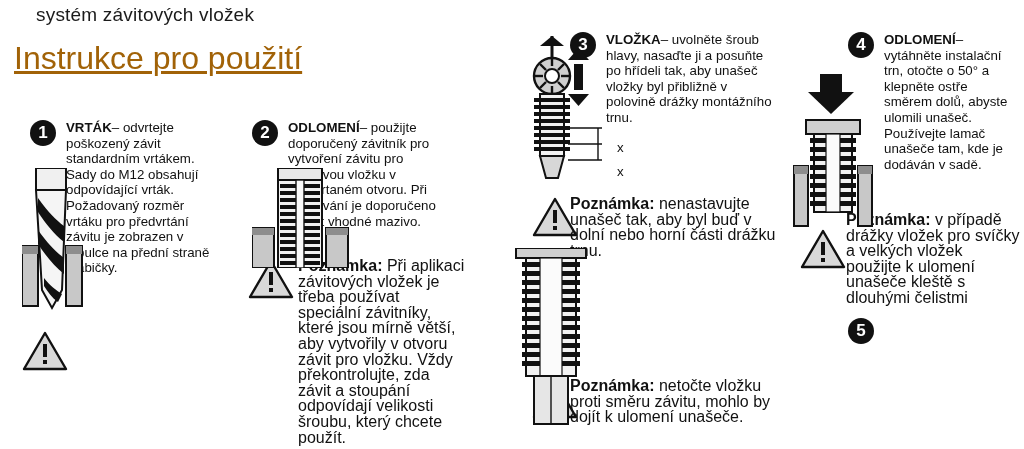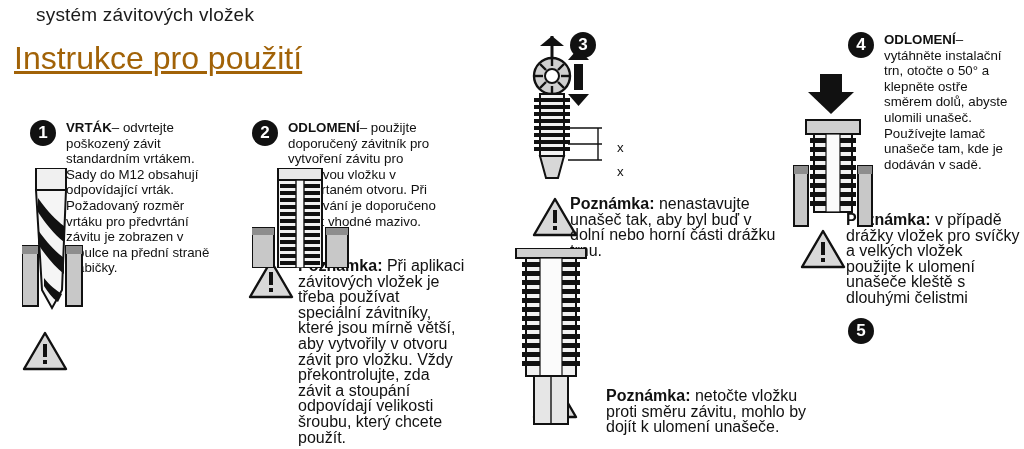--- a/index.html
+++ b/index.html
@@ -122,20 +122,23 @@
           <rect x="28" y="79" width="40" height="4"></rect>
         <rect x="28" y="86" width="40" height="4"></rect>
           <rect x="28" y="93" width="40" height="4"></rect>
       </g>
       <rect x="44" y="12" width="8" height="88" fill="#fafafa" stroke="#111" stroke-width="1.4"></rect>
     </svg>
   </div>
 
   <div class="num" style="left:570px;top:32px;">3</div>
 
+  <div class="blk" style="left:606px;top:32px;width:170px;">
+    <b>VLOŽKA</b><span>– uvolněte šroub hlavy, nasaďte ji a posuňte po hřídeli tak, aby unašeč vložky byl přibližně v polovině drážky montážního trnu.</span>
+  </div>
 
   <div class="warn" style="left:532px;top:196px;">
     <svg width="46" height="42" viewBox="0 0 46 42">
       <polygon points="23,3 44,39 2,39" fill="#d9d9d9" stroke="#111" stroke-width="2.4" stroke-linejoin="round"></polygon>
       <rect x="21" y="14" width="4" height="13" fill="#111"></rect>
       <rect x="21" y="30" width="4" height="4" fill="#111"></rect>
     </svg>
   </div>
 
   <div class="note" style="left:570px;top:196px;width:206px;">
@@ -145,21 +148,21 @@
 
 
   <div class="warn" style="left:532px;top:378px;">
     <svg width="46" height="42" viewBox="0 0 46 42">
       <polygon points="23,3 44,39 2,39" fill="#d9d9d9" stroke="#111" stroke-width="2.4" stroke-linejoin="round"></polygon>
       <rect x="21" y="14" width="4" height="13" fill="#111"></rect>
       <rect x="21" y="30" width="4" height="4" fill="#111"></rect>
     </svg>
   </div>
 
-  <div class="note" style="left:570px;top:388px;width:206px;margin-left:36px;">
+  <div class="note" style="left:570px;top:378px;width:206px;">
     <span class="lbl">Poznámka:</span>
     <span>netočte vložku proti směru závitu, mohlo by dojít k ulomení unašeče.</span>
   </div>
 
   <div class="ill" style="left:510px;top:36px;">
     <svg width="110" height="150" viewBox="0 0 110 150">
       <line x1="42" y1="0" x2="42" y2="24" stroke="#111" stroke-width="3"></line>
       <path d="M30 10 L42 0 L54 10 Z" fill="#111"></path>
       <circle cx="42" cy="40" r="18" fill="#cfcfcf" stroke="#111" stroke-width="2.4"></circle>
       <circle cx="42" cy="40" r="7" fill="#fff" stroke="#111" stroke-width="2"></circle>

